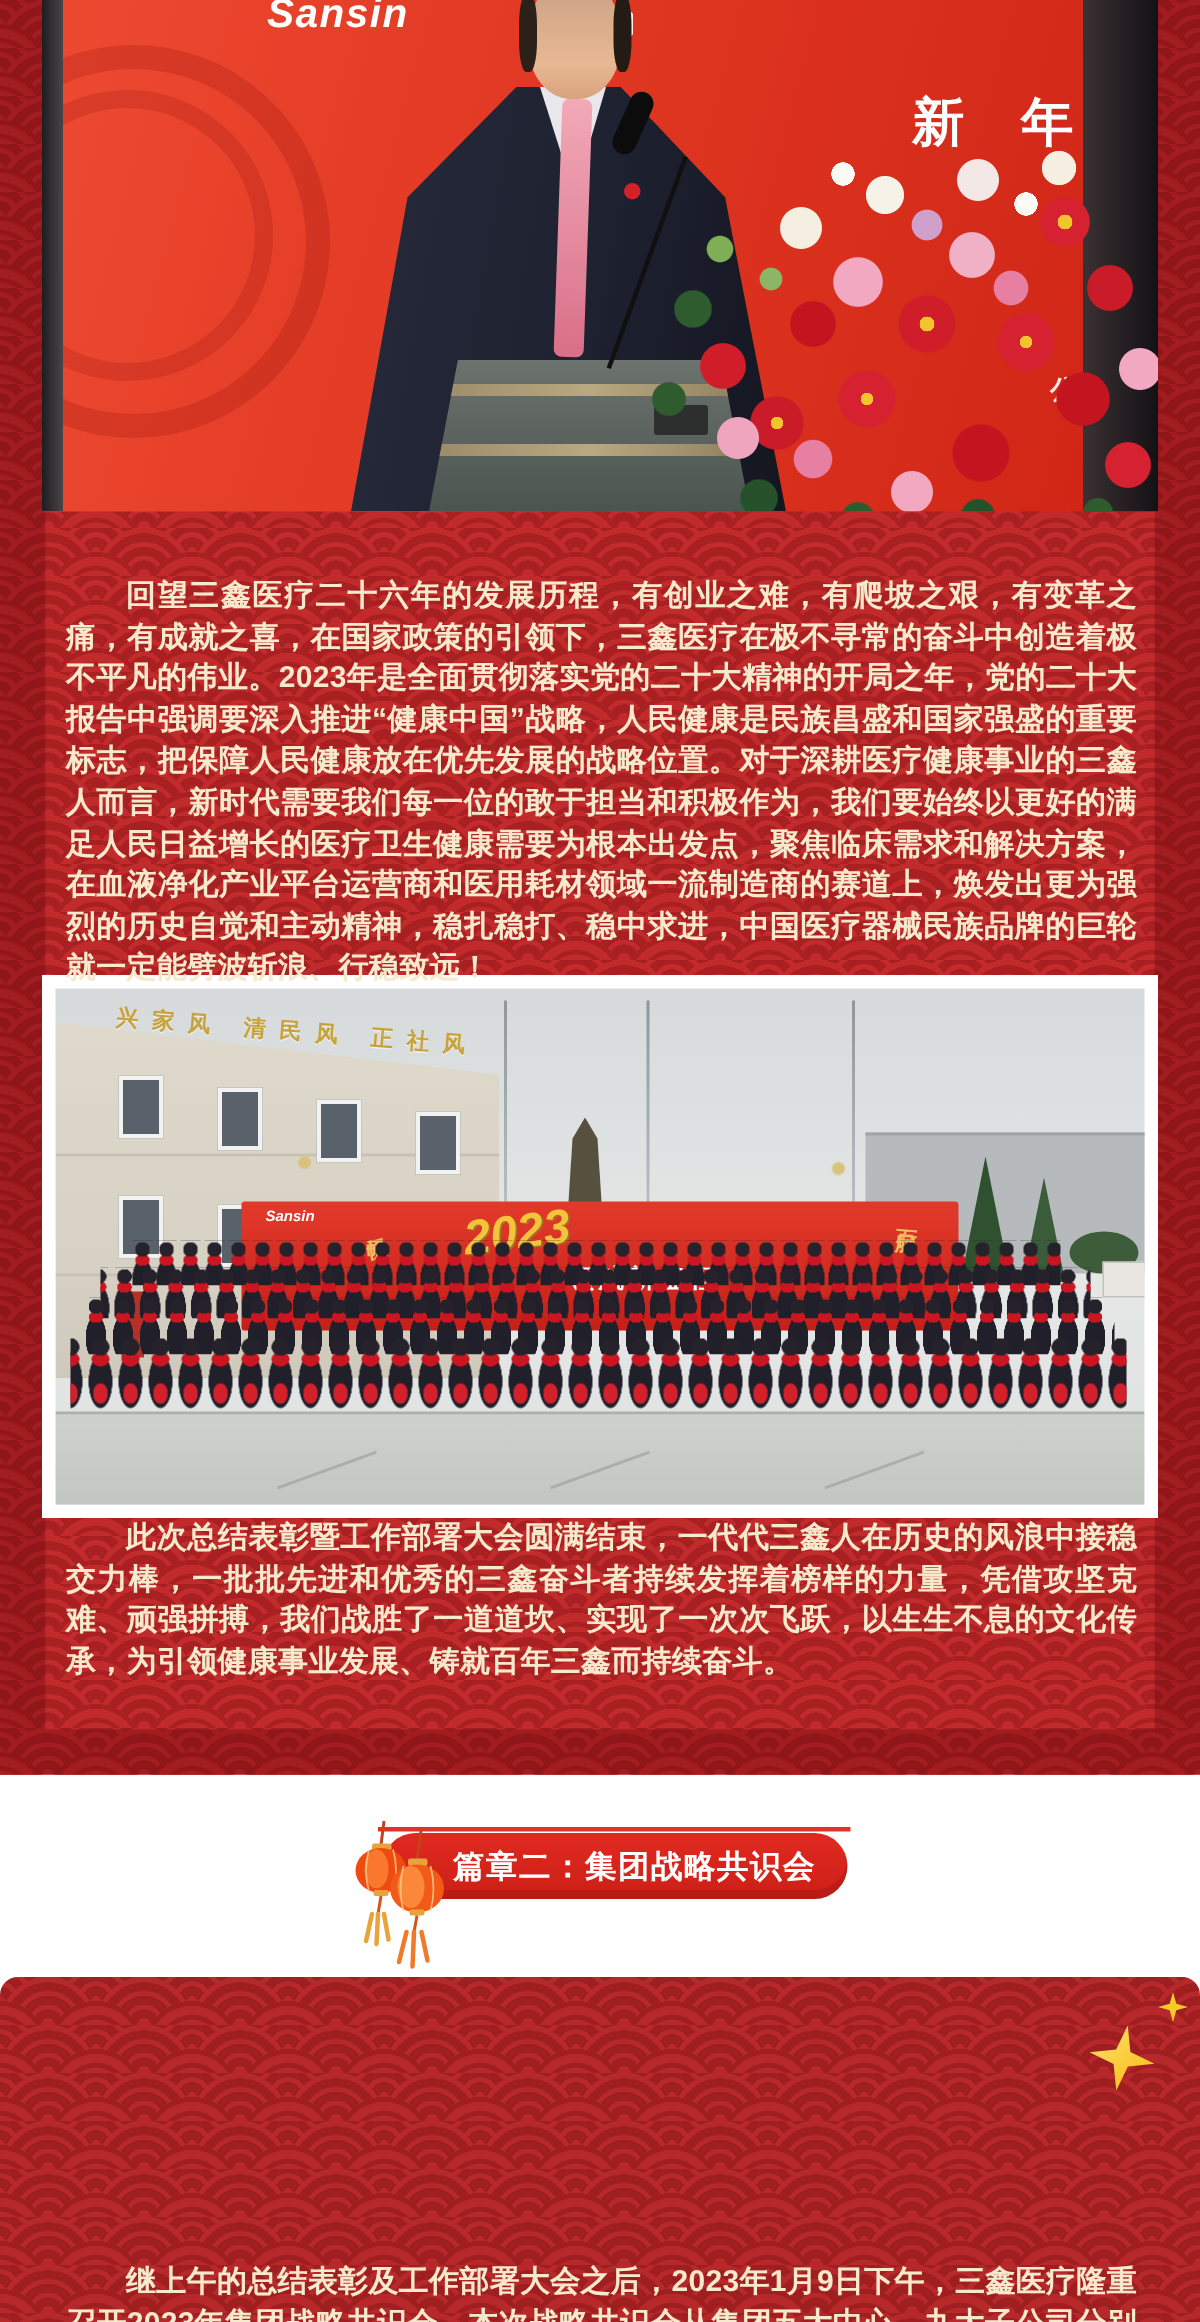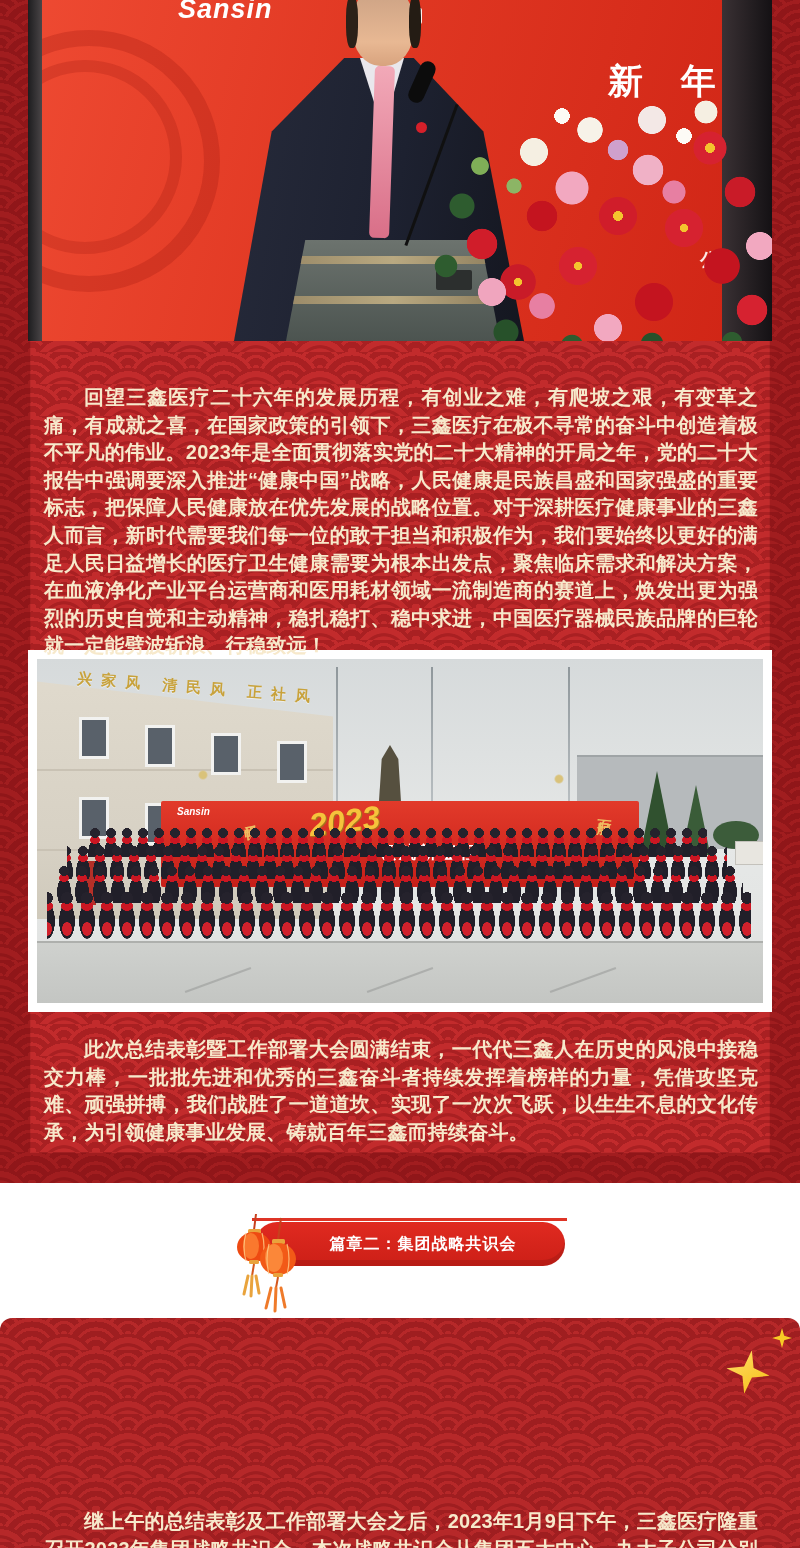--- a/index.html
+++ b/index.html
@@ -22,21 +22,21 @@
   }
   #block1{top:0;height:1183px;box-shadow:inset 0 0 0 30px rgba(110,8,10,.30), inset 0 0 0 31px rgba(0,0,0,.05);}
   #block2{top:1318px;height:230px;border-radius:12px 12px 0 0;filter:brightness(.94);}
   
   .para{
     position:absolute;left:44px;width:714px;z-index:5;
     color:#f7e9cb;font-size:20px;line-height:27.6px;font-weight:700;
     text-align:justify;text-indent:2em;letter-spacing:.2px;
   }
   #para1{top:364px;}
-  #para2{top:1016px;}
+  #para2{top:992px;}
   #para3{top:1488px;}
   
   #photo1{position:absolute;left:28px;top:0;width:744px;height:341px;overflow:hidden;z-index:3;
     background:linear-gradient(105deg,#ee4a32 0%,#e03722 45%,#cf2415 100%);}
   .arc1,.arc2{position:absolute;border-radius:50%;}
   .arc1{left:-70px;top:30px;width:230px;height:230px;border:16px solid rgba(140,15,8,.22);}
   .arc2{left:-40px;top:60px;width:170px;height:170px;border:12px solid rgba(140,15,8,.20);}
   .bezel-l{position:absolute;left:0;top:0;width:14px;height:341px;background:linear-gradient(90deg,#1d1d1f,#4a4547);}
   .bezel-r{position:absolute;left:694px;top:0;width:50px;height:341px;background:linear-gradient(90deg,#3a3134,#141114);}
   .brand1{position:absolute;left:150px;top:-6px;color:#fff;font-size:27px;font-weight:800;font-style:italic;letter-spacing:1px;}
@@ -160,21 +160,21 @@
       radial-gradient(circle 6px at 10px 7px,#25222c 97%,transparent),
       radial-gradient(ellipse 6px 5px at 10px 15px,#cb1622 96%,transparent),
       radial-gradient(ellipse 5px 7px at 10px 38px,#d0212c 95%,transparent),
       radial-gradient(ellipse 8px 18px at 10px 30px,#211f29 97%,transparent);}
   
   .badge-line{position:absolute;left:252px;top:1218px;width:315px;height:3px;background:#de3426;z-index:6;}
   .badge-pill{position:absolute;left:255px;top:1222px;width:310px;height:44px;border-radius:22px;z-index:6;
     background:linear-gradient(180deg,#e02a20,#cc1f17);
     box-shadow:inset 0 -6px 0 rgba(0,0,0,.10);
     display:flex;align-items:center;justify-content:center;}
-  .badge-pill span{color:#fff;font-size:16px;font-weight:800;letter-spacing:1px;padding-left:26px;}
+  .badge-pill span{color:#fff;font-size:21px;font-weight:800;letter-spacing:1px;padding-left:26px;}
   #lanterns{position:absolute;left:226px;top:1214px;z-index:7;}
   
   .star{position:absolute;background:#ffd430;z-index:6;
     clip-path:polygon(50% 0,61% 39%,100% 50%,61% 61%,50% 100%,39% 61%,0 50%,39% 39%);}
   .star-big{left:726px;top:1350px;width:44px;height:44px;transform:rotate(10deg);
     background:linear-gradient(135deg,#ffe06a,#f6bc13);}
   .star-small{left:772px;top:1328px;width:20px;height:20px;background:#f8ca25;}
 </style>
 </head>
 <body>

